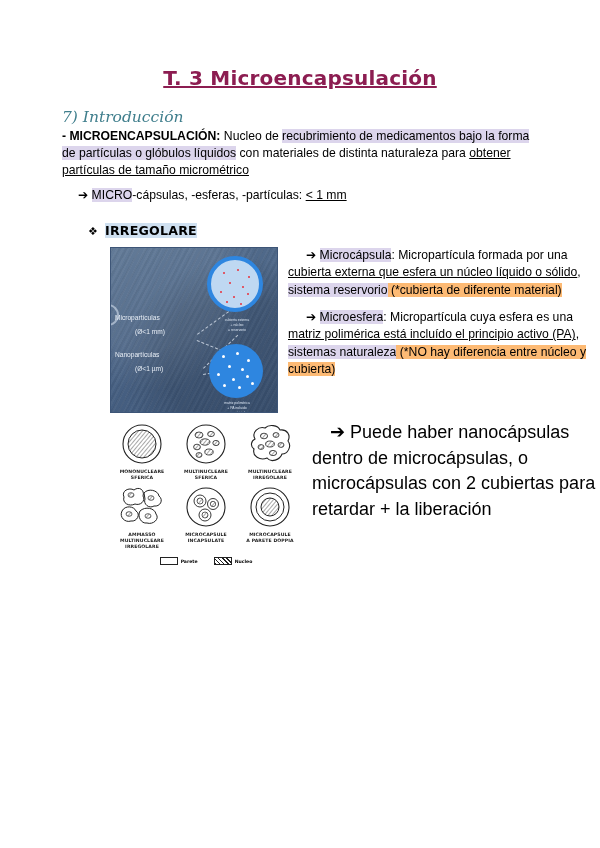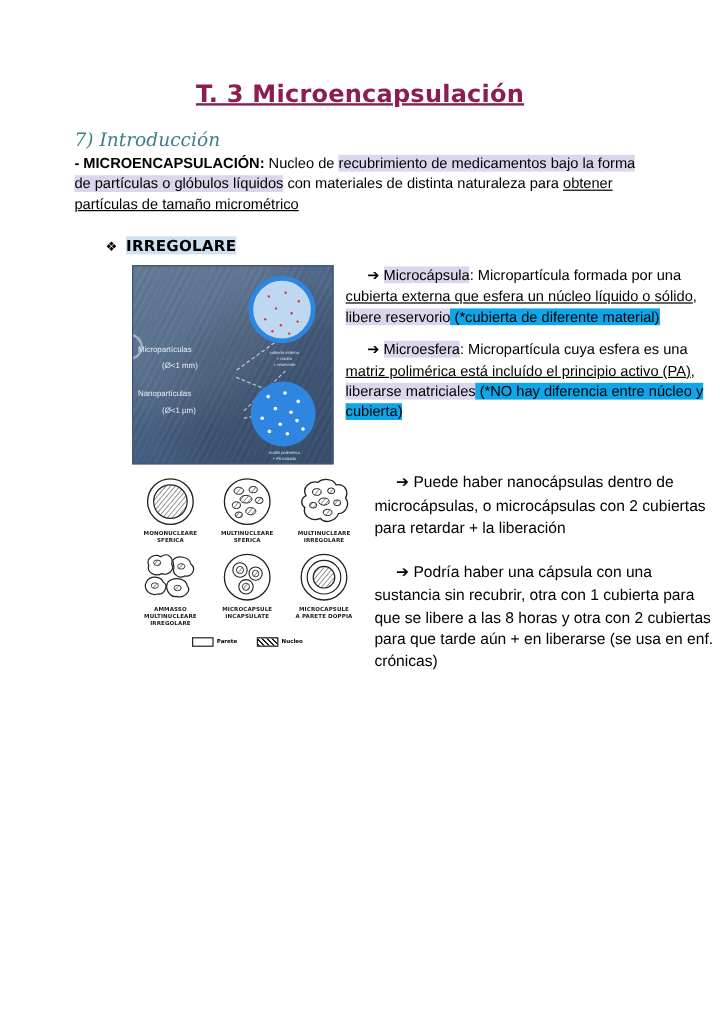--- a/index.html
+++ b/index.html
@@ -33,21 +33,21 @@
     font-weight:normal;
     margin:18px 0 2px 62px;
     font-family:"DejaVu Serif", serif;
   }
 
   
   .body-block { margin:0 62px 0 62px; font-size:12.2px; line-height:1.40; }
   .body-block p { margin:0 0 0 0; }
 
   .hl-purple { background:#DCD5EC; }
-  .hl-green  { background:#0ea5e9;text-align:right; }
+  .hl-green  { background:#fdba74;text-align:right; }
   .hl-blue   { background:#CFE0F0; }
   .und { text-decoration:underline; }
   .b { font-weight:bold; }
 
   
   .arrow-list { margin:7px 0 0 78px; font-size:12.2px; line-height:1.55; }
   .arrow-list .row { white-space:nowrap; }
   .arrow { font-family:"DejaVu Sans", sans-serif; }
 
   
@@ -117,39 +117,43 @@
     margin-top:2px;
   }
   .legend { display:flex; justify-content:center; gap:16px; margin-top:7px; align-items:center; }
   .legend .it { display:flex; align-items:center; gap:3px; }
   .legend .sw { width:18px; height:8px; border:1px solid #222; }
   .legend .sw.hatch {
     background-image:repeating-linear-gradient(45deg,#222 0 1px, #fff 1px 3px);
   }
   .legend .lt { font-size:4.6px; font-weight:bold; font-family:"DejaVu Sans", sans-serif; }
 
-  .row2-text { margin-left:202px; font-size:13px; line-height:1.42; }
+  .row2-text { margin-left:202px; font-size:18px; line-height:1.42; }
   .row2-text p { margin:0 0 12px 0; }
 </style>
 </head>
 <body>
 
 <div class="page">
 
   <h1 class="doc-title">T. 3 Microencapsulación</h1>
 
   <h2 class="sec-heading">7) Introducción</h2>
 
   <div class="body-block">
     <p>
       <span class="b">- MICROENCAPSULACIÓN:</span><span> Nucleo de </span><span class="hl-purple">recubrimiento de medicamentos bajo la forma de partículas o glóbulos líquidos</span><span> con materiales de distinta naturaleza para </span><span class="und">obtener partículas de tamaño micrométrico</span>
     </p>
   </div>
 
   <div class="arrow-list">
+    <div class="row">
+      <span class="arrow">➔</span>
+      <span class="hl-purple">MICRO</span><span>-cápsulas, -esferas, -partículas: </span><span class="und">&lt; 1 mm</span>
+    </div>
   </div>
 
   <div class="diamond-head">
     <span class="dg">❖</span><span class="hl-blue">IRREGOLARE</span>
   </div>
 
   <div class="row-fig">
 
     <div class="fig-slide">
 
@@ -191,25 +195,25 @@
         <span class="dotw" style="left:14px; top:40px;"></span>
         <span class="dotw" style="left:29px; top:42px;"></span>
         <span class="dotw" style="left:42px; top:38px;"></span>
       </div>
       <div class="caption" style="left:97px; top:153px; width:58px;">matriz polimérica<br>+ PA incluido<br>= matricial</div>
     </div>
 
     <div class="fig-text">
       <p>
         <span class="indent-arrow"></span><span class="arrow">➔</span>
-        <span class="hl-purple">Microcápsula</span><span>: Micropartícula formada por una </span><span class="und">cubierta externa que esfera un núcleo líquido o sólido</span><span>, </span><span class="hl-purple">libere reservorio</span><span class="hl-green"> (*cubierta de diferente material)</span>
+        <span class="hl-purple">Microcápsula</span><span>: Micropartícula formada por una </span><span class="und">cubierta externa que esfera un núcleo líquido o sólido</span><span>, </span><span class="hl-purple">sistema reservorio</span><span class="hl-green"> (*cubierta de diferente material)</span>
       </p>
       <p>
         <span class="indent-arrow"></span><span class="arrow">➔</span>
-        <span class="hl-purple">Microesfera</span><span>: Micropartícula cuya esfera es una </span><span class="und">matriz polimérica está incluído el principio activo (PA)</span><span>, </span><span class="hl-purple">liberarse matriciales</span><span class="hl-green"> (*NO hay diferencia entre núcleo y cubierta)</span>
+        <span class="hl-purple">Microesfera</span><span>: Micropartícula cuya esfera es una </span><span class="und">matriz polimérica está incluído el principio activo (PA)</span><span>, </span><span class="hl-purple">sistemas naturaleza</span><span class="hl-green"> (*NO hay diferencia entre núcleo y cubierta)</span>
       </p>
     </div>
   </div>
 
 
   <div class="row2">
 
     <div class="caps-fig">
       <div class="caps-grid">
 
@@ -323,19 +327,16 @@
           <span class="sw hatch"></span>
           <span class="lt">Nucleo</span>
         </div>
       </div>
     </div>
 
     <div class="row2-text">
       <p>
         <span class="indent-arrow"></span><span class="arrow">➔</span><span> Puede haber nanocápsulas dentro de microcápsulas, o microcápsulas con 2 cubiertas para retardar + la liberación</span>
       </p>
-      <p style="margin-top:18px;">
-        <span class="indent-arrow"></span><span class="arrow">➔</span><span> Podría haber una cápsula con una sustancia sin recubrir, otra con 1 cubierta para que se libere a las 8 horas y otra con 2 cubiertas para que tarde aún + en liberarse (se usa en enf. crónicas)</span>
-      </p>
     </div>
   </div>
 
 </div>
 
 </body></html>

